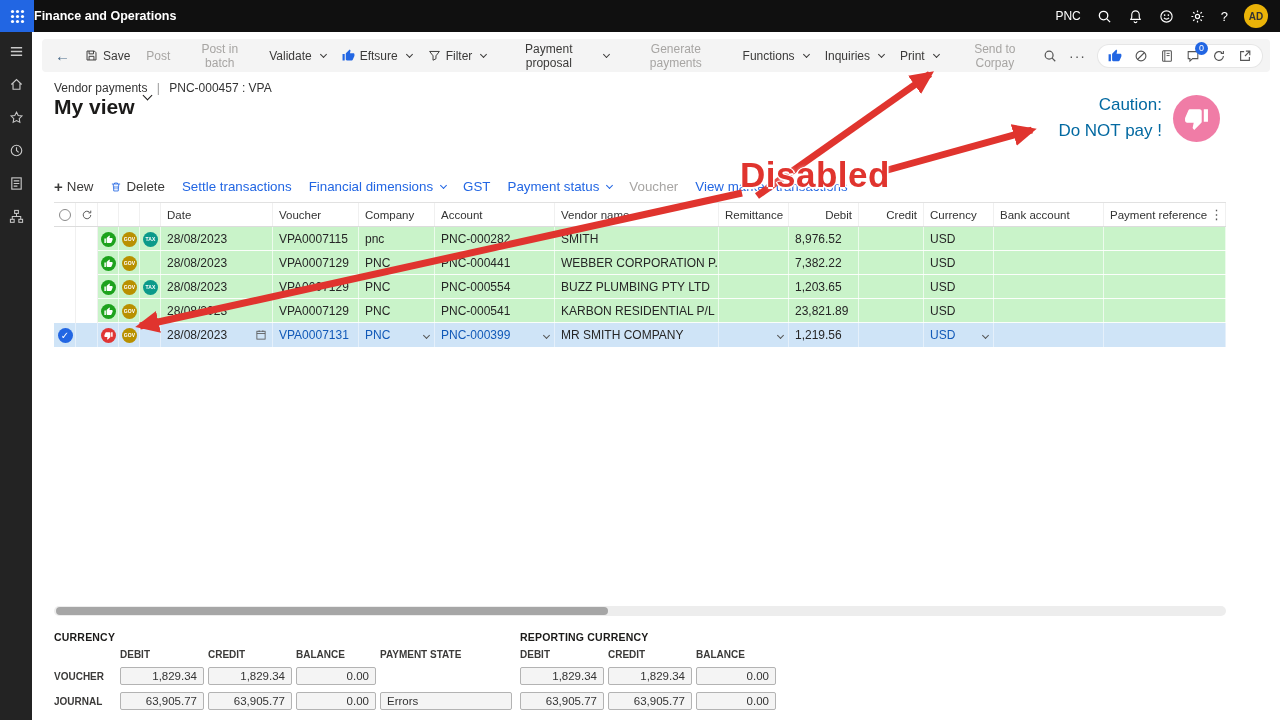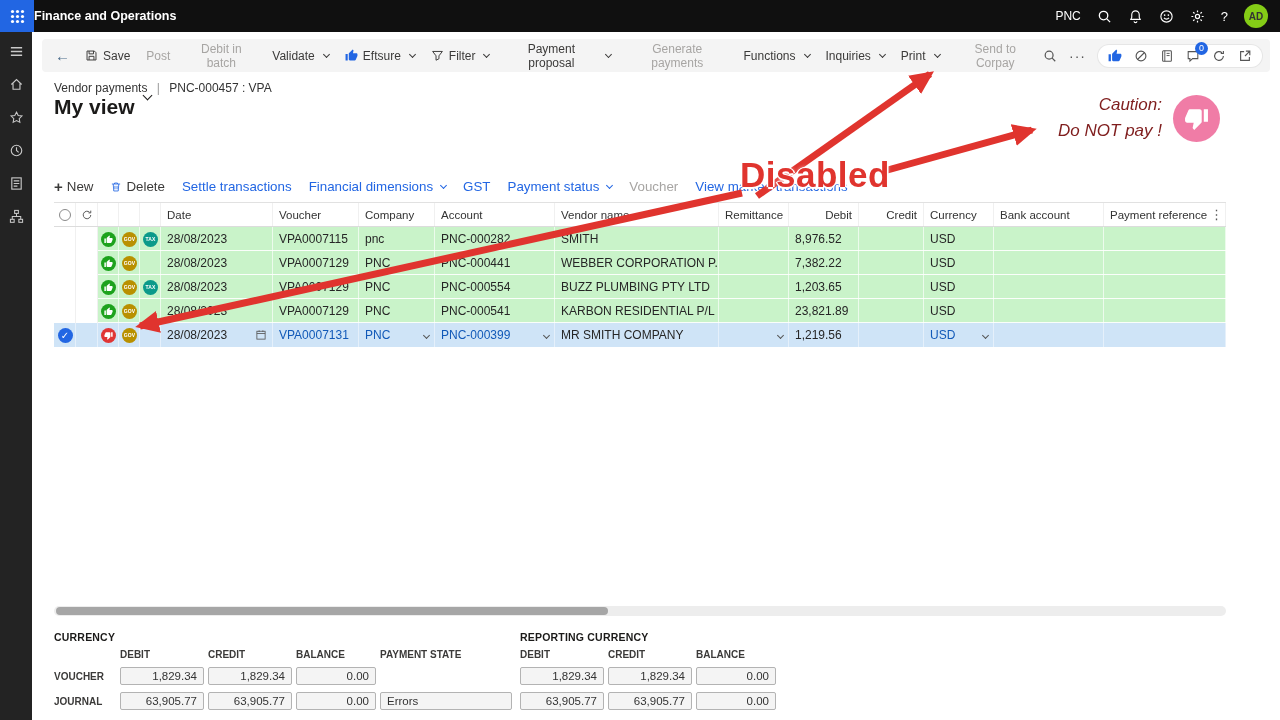--- a/index.html
+++ b/index.html
@@ -13,21 +13,21 @@
   button { background:none; border:none; font-family:inherit; cursor:pointer; }
 
   
   .topbar { position:absolute; left:0; top:0; width:1280px; height:32px; background:#101010; display:flex; align-items:center; color:#fff; z-index:5; }
   .waffle { width:34px; height:32px; background:var(--accent); display:flex; align-items:center; justify-content:center; }
   .app-title { font-size:12.5px; font-weight:bold; }
   .top-right { margin-left:auto; display:flex; align-items:center; gap:16px; padding-right:12px; font-size:12px; }
   .top-ic { color:#fff; display:flex; align-items:center; }
   .top-ic svg { width:15px; height:15px; }
   .help-ic { font-size:13px; }
-  .avatar { width:24px; height:24px; border-radius:50%; background:#84cc16; color:#333; font-size:10px; font-weight:bold; display:flex; align-items:center; justify-content:center; }
+  .avatar { width:24px; height:24px; border-radius:50%; background:#eab308; color:#333; font-size:10px; font-weight:bold; display:flex; align-items:center; justify-content:center; }
 
   
   .sidebar { position:absolute; left:0; top:32px; width:32px; height:688px; background:#232323; display:flex; flex-direction:column; align-items:center; padding-top:9px; gap:13px; z-index:4; }
   .side-btn { color:#c9c9c9; display:flex; align-items:center; justify-content:center; width:24px; height:20px; }
   .side-btn svg { width:15px; height:15px; }
 
   
   .main { position:absolute; left:32px; top:32px; width:1248px; height:688px; background:#fff; }
 
   
@@ -223,21 +223,21 @@
                 <path d="M2.5 2.5h9l2 2v9h-11z" fill="none" stroke="currentColor" stroke-width="1.2"></path>
                 <path d="M5 2.5V6h5.5V2.5M5 13.5V9h6v4.5" fill="none" stroke="currentColor" stroke-width="1.2"></path>
               </svg>
             </span>
             <span>Save</span>
           </button>
           <button class="cmd-item disabled">
             <span>Post</span>
           </button>
           <button class="cmd-item disabled">
-            <span>Debit in batch</span>
+            <span>Post in batch</span>
           </button>
           <button class="cmd-item">
             <span>Validate</span>
             <span class="chev"></span>
           </button>
           <button class="cmd-item">
             <span class="cmd-ic blue">
               <svg viewBox="0 0 24 24">
                 <path d="M1 21h4V9H1v12zM23 10c0-1.1-.9-2-2-2h-6.31l.95-4.57.03-.32c0-.41-.17-.79-.44-1.06L14.17 1 7.59 7.59C7.22 7.95 7 8.45 7 9v10c0 1.1.9 2 2 2h9c.83 0 1.54-.5 1.84-1.22l3.02-7.05c.09-.23.14-.47.14-.73v-2z" fill="currentColor"></path>
               </svg>
@@ -702,21 +702,21 @@
 
           <div class="sumbox">63,905.77</div>
           <div class="sumbox">63,905.77</div>
           <div class="sumbox">0.00</div>
         </div>
       </div>
     </section>
   </main>
 
   <div class="caution">
-    <div class="caution-text" style="color: #7f1d1d; font-style: italic;">
+    <div class="caution-text" style="color: #0369a1;">
       <div>Caution:</div>
       <div>Do NOT pay !</div>
     </div>
     <div class="caution-thumb" style="background: rgb(240, 124, 166);">
       <svg viewBox="0 0 24 24">
           <path d="M15 3H6c-.83 0-1.54.5-1.84 1.22l-3.02 7.05c-.09.23-.14.47-.14.73v2c0 1.1.9 2 2 2h6.31l-.95 4.57-.03.32c0 .41.17.79.44 1.06L9.83 23l6.59-6.59c.36-.36.58-.86.58-1.41V5c0-1.1-.9-2-2-2zm4 0v12h4V3h-4z" fill="currentColor"></path>
         </svg>
     </div>
   </div>
 

